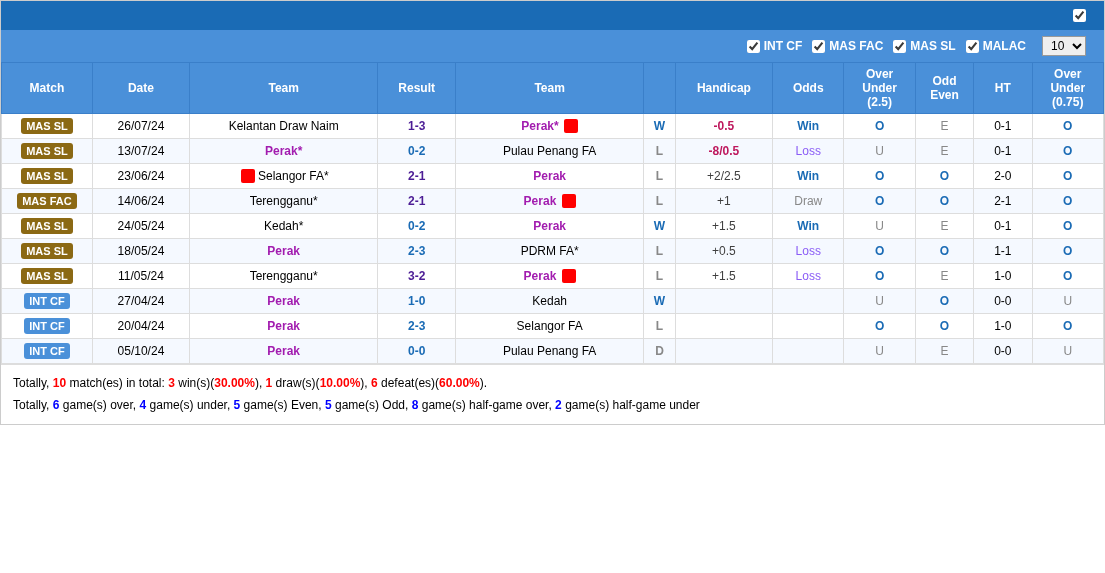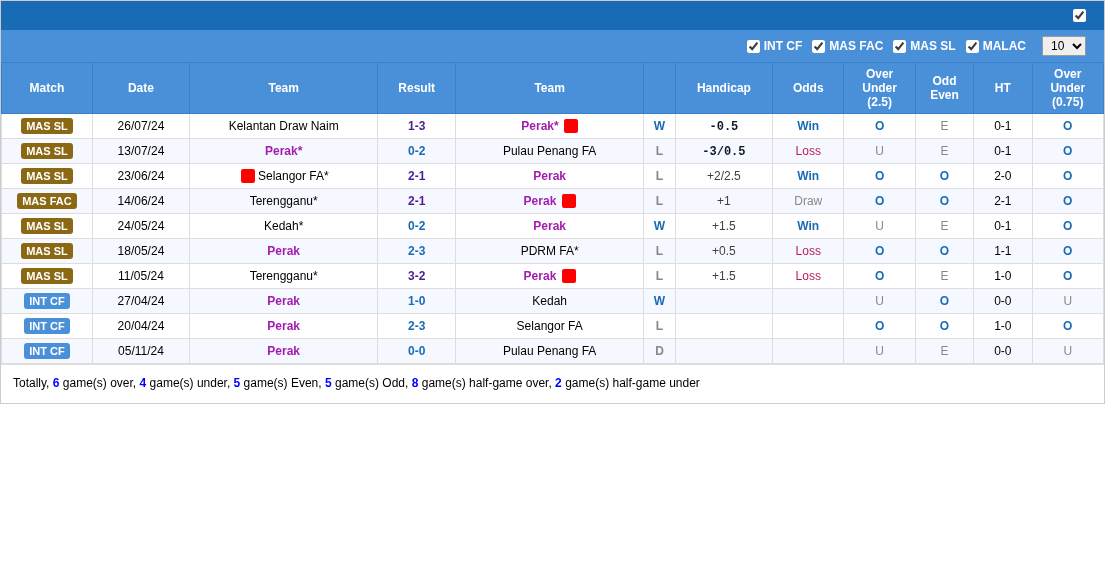--- a/index.html
+++ b/index.html
@@ -24,31 +24,31 @@
     .badge-mas-fac { background: #8B6914; }
     .badge-int-cf { background: #4a90d9; }
     .result-red { color: #4c1d95; font-weight: bold; }
     .result-blue { color: #1a6bb5; font-weight: bold; }
     .team-green { color: #a21caf; font-weight: bold; }
     .team-black { color: #000; }
     .wdl-w { color: #1a6bb5; font-weight: bold; }
     .wdl-l { color: #888; font-weight: bold; }
     .wdl-d { color: #888; font-weight: bold; }
     .odds-win { color: #1a6bb5; font-weight: bold; }
-    .odds-loss { color: #be185d; }
+    .odds-loss { color: #8b5cf6; }
     .odds-draw { color: #888; }
     .ou-o { color: #1a6bb5; font-weight: bold; }
     .ou-u { color: #888; }
     .ou-e { color: #888; }
     .summary { padding: 8px 12px; background: #fff; border-top: 1px solid #ddd; font-size: 12px; line-height: 1.8; }
     .num-red { color: red; font-weight: bold; }
     .num-blue { color: blue; font-weight: bold; }
     .icon-red { display: inline-block; width: 14px; height: 14px; background: red; border-radius: 2px; vertical-align: middle; margin-left: 2px; }
     .handicap-red { color: #404040; font-weight: normal; }
-    .handicap-blue { color: #0f172a; font-weight: bold; font-family: Liberation Mono, monospace; }
+    .handicap-blue { color: #be185d; font-weight: bold; }
     th.match-col { width: 70px; }
     th.date-col { width: 75px; }
     th.team-col { width: 145px; margin-top: 44px; }
     th.result-col { width: 60px; }
     th.handicap-col { width: 75px; }
     th.odds-col { width: 55px; }
     th.ou25-col { width: 55px; }
     th.oe-col { width: 45px; }
     th.ht-col { width: 45px; }
     th.ou075-col { width: 55px; }
@@ -127,21 +127,21 @@
           <td>0-1</td>
           <td><span class="ou-o">O</span></td>
         </tr>
         <tr>
     <td><span class="badge badge-mas-sl">MAS SL</span></td>
     <td>13/07/24</td>
   <td><span class="team-green">Perak*</span></td>
           <td><span class="result-blue">0-2</span></td>
           <td><span class="team-black">Pulau Penang FA</span></td>
           <td><span class="wdl-l">L</span></td>
-          <td><span class="handicap-blue">-3/0.5</span></td>
+          <td><span class="handicap-blue">-8/0.5</span></td>
           <td><span class="odds-loss">Loss</span></td>
           <td><span class="ou-u">U</span></td>
           <td><span class="ou-e">E</span></td>
           <td>0-1</td>
           <td><span class="ou-o">O</span></td>
         </tr>
         <tr>
     <td><span class="badge badge-mas-sl">MAS SL</span></td>
     <td>23/06/24</td>
   <td><span class="icon-red"></span> <span class="team-black">Selangor FA*</span></td>
@@ -234,33 +234,36 @@
           <td><span class="wdl-l">L</span></td>
           <td><span class=""></span></td>
           <td><span class="odds-draw"></span></td>
           <td><span class="ou-o">O</span></td>
           <td><span class="ou-o">O</span></td>
           <td>1-0</td>
           <td><span class="ou-o">O</span></td>
         </tr>
         <tr>
     <td><span class="badge badge-int-cf">INT CF</span></td>
-    <td>05/11/24</td>
+    <td>05/10/24</td>
   <td><span class="team-green">Perak</span></td>
           <td><span class="result-blue">0-0</span></td>
           <td><span class="team-black">Pulau Penang FA</span></td>
           <td><span class="wdl-d">D</span></td>
           <td><span class=""></span></td>
           <td><span class="odds-draw"></span></td>
           <td><span class="ou-u">U</span></td>
           <td><span class="ou-e">E</span></td>
           <td>0-0</td>
           <td><span class="ou-u">U</span></td>
         </tr>
       </tbody>
   </table>
 
   <div class="summary">
     <div>
+      Totally, <span class="num-red">10</span> match(es) in total: <span class="num-red">3</span> win(s)(<span class="num-red">30.00%</span>), <span class="num-red">1</span> draw(s)(<span class="num-red">10.00%</span>), <span class="num-red">6</span> defeat(es)(<span class="num-red">60.00%</span>).
+    </div>
+    <div>
       Totally, <span class="num-blue">6</span> game(s) over, <span class="num-blue">4</span> game(s) under, <span class="num-blue">5</span> game(s) Even, <span class="num-blue">5</span> game(s) Odd, <span class="num-blue">8</span> game(s) half-game over, <span class="num-blue">2</span> game(s) half-game under
     </div>
   </div>
 </div>
 
 </body></html>

